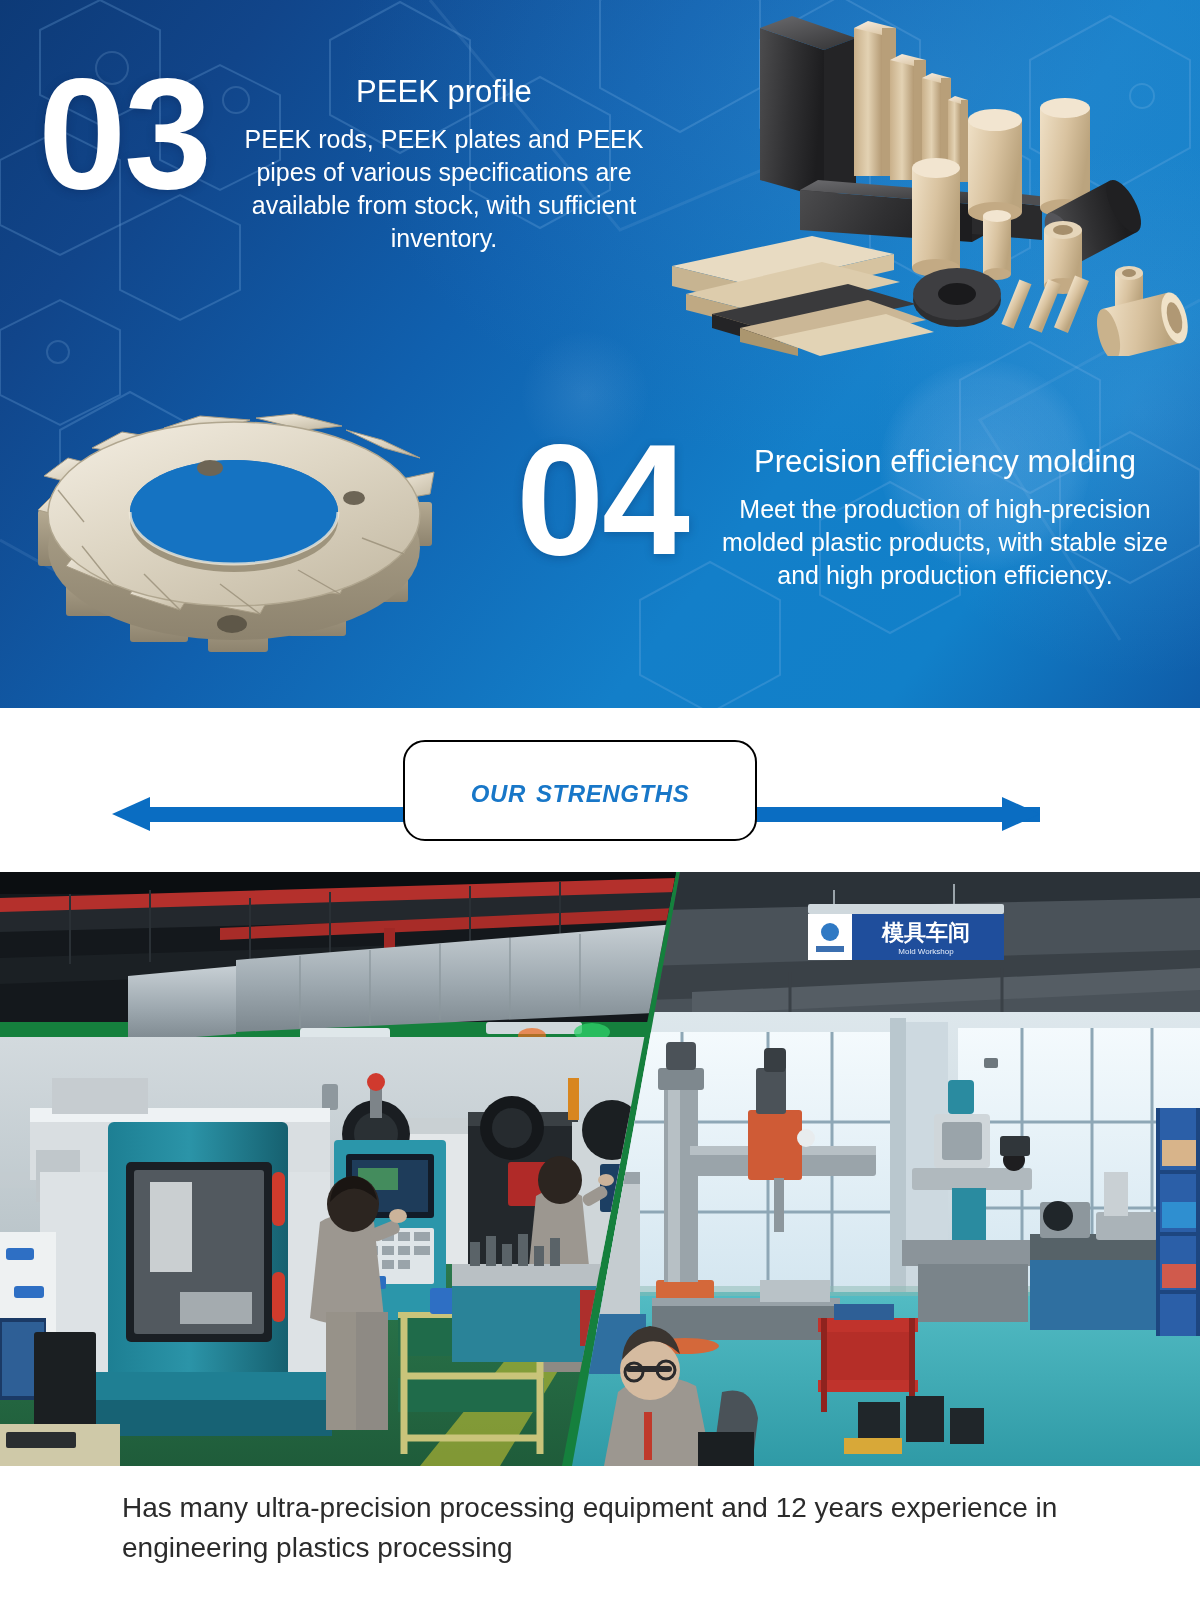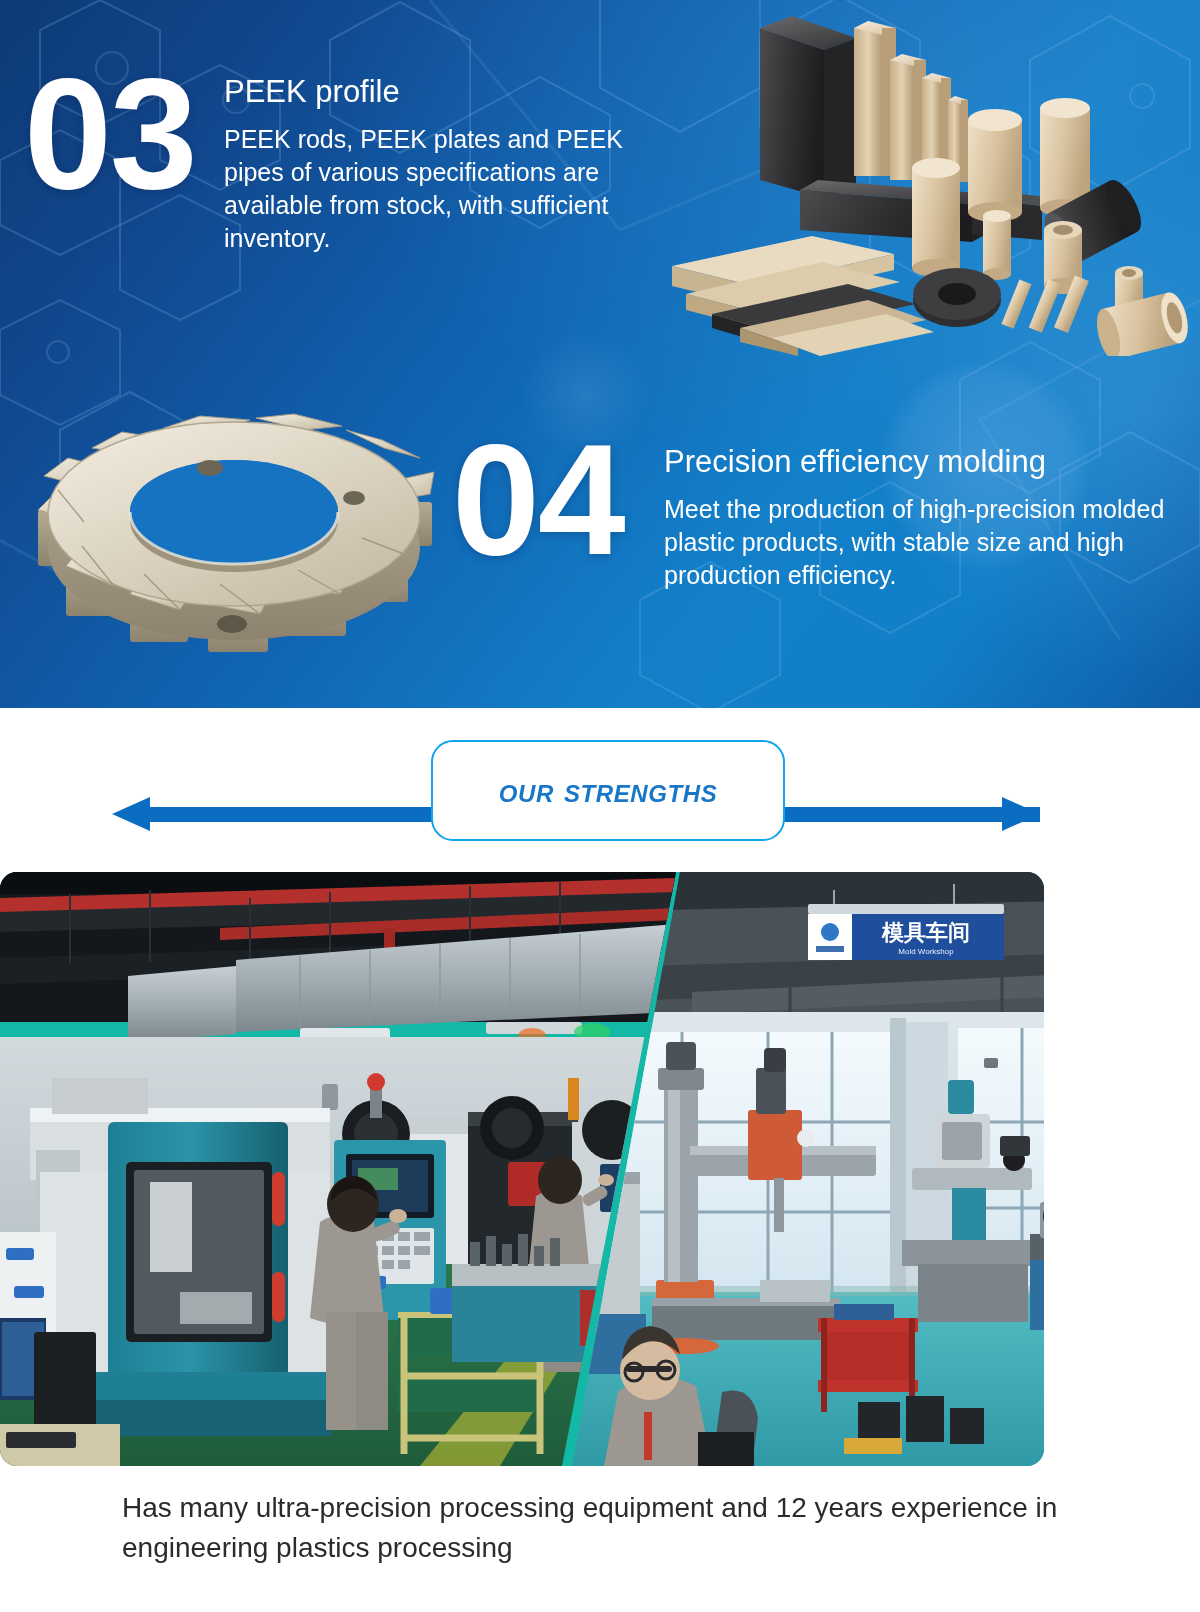--- a/index.html
+++ b/index.html
@@ -42,21 +42,21 @@
   }
   .hero-glow-b {
     position: absolute;
     left: 520px; top: 330px;
     width: 130px; height: 130px;
     border-radius: 50%;
     background: radial-gradient(circle, rgba(160,200,240,0.15) 0%, rgba(160,200,240,0) 70%);
   }
 
   
-  .numblock { position: absolute; display: flex; align-items: flex-start; }
+  .numblock { position: absolute; display: flex; align-items: flex-start; text-align: center; }
   .bignum {
     color: #ffffff;
     font-weight: bold;
     font-size: 158px;
     line-height: 0.95;
     letter-spacing: -2px;
     text-shadow: 0 2px 10px rgba(0,20,60,0.25);
     flex: 0 0 auto;
   }
   .numtext { flex: 1 1 auto; }
@@ -72,21 +72,21 @@
     color: #ffffff;
     font-size: 25px;
     line-height: 1.33;
     font-weight: normal;
   }
 
   #block-03 { left: 24px;  top: 58px;  width: 640px; }
   #block-03 .bignum { width: 200px; }
   #block-03 .numtext { padding-top: 16px; }
   #block-04 { left: 452px; top: 424px; width: 730px; }
-  #block-04 .bignum { width: 212px; }
+  #block-04 .bignum { width: 212px; margin-left: 44px; }
   #block-04 .numtext { padding-top: 20px; }
 
   
   .stock-photo {
     position: absolute;
     left: 672px; top: 8px;
     width: 520px; height: 348px;
   }
   
   .gear-photo {
@@ -116,47 +116,45 @@
     width: 0; height: 0;
     border-top: 17px solid transparent;
     border-bottom: 17px solid transparent;
   }
   #arrow-head-left  { left: 112px; border-right: 38px solid #0a6dc2; }
   #arrow-head-right { left: 1040px; border-left: 38px solid #0a6dc2; transform: translateX(-38px); }
   .strengths-box {
     position: absolute;
     left: 403px; top: 32px;
     width: 354px; height: 101px;
-    border: 2px solid #0ea5e9;
+    border: 2px solid #000000;
     border-radius: 22px;
     background: #ffffff;
     display: flex;
     align-items: center;
     justify-content: center;
-    margin-left: 28px;
   }
   .strengths-label {
     color: #1877c8;
     font-weight: bold;
     font-style: italic;
     font-size: 34px;
     font-variant: small-caps;
     text-transform: lowercase;
     letter-spacing: 0.6px;
     white-space: nowrap;
   }
 
   
   .photostrip {
     position: absolute;
     left: 0; top: 872px;
-    width: 1044px; height: 594px;
+    width: 1200px; height: 594px;
     overflow: hidden;
-    background: #14b8a6;
-    border-radius: 17px;
+    background: #15803d;
   }
   .photo-left, .photo-right {
     position: absolute;
     top: 0; height: 594px;
     overflow: hidden;
   }
   .photo-left  { left: 0;    width: 676px; clip-path: polygon(0 0, 676px 0, 562px 594px, 0 594px); }
   .photo-right { left: 572px; width: 628px; clip-path: polygon(108px 0, 628px 0, 628px 594px, 0 594px); }
 
   .scene { position: absolute; inset: 0; }

